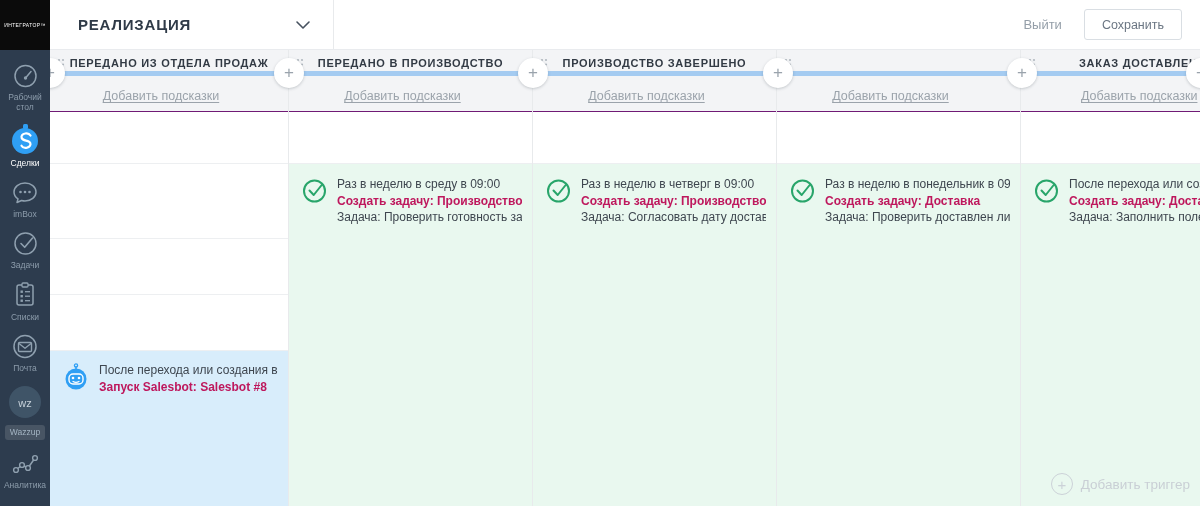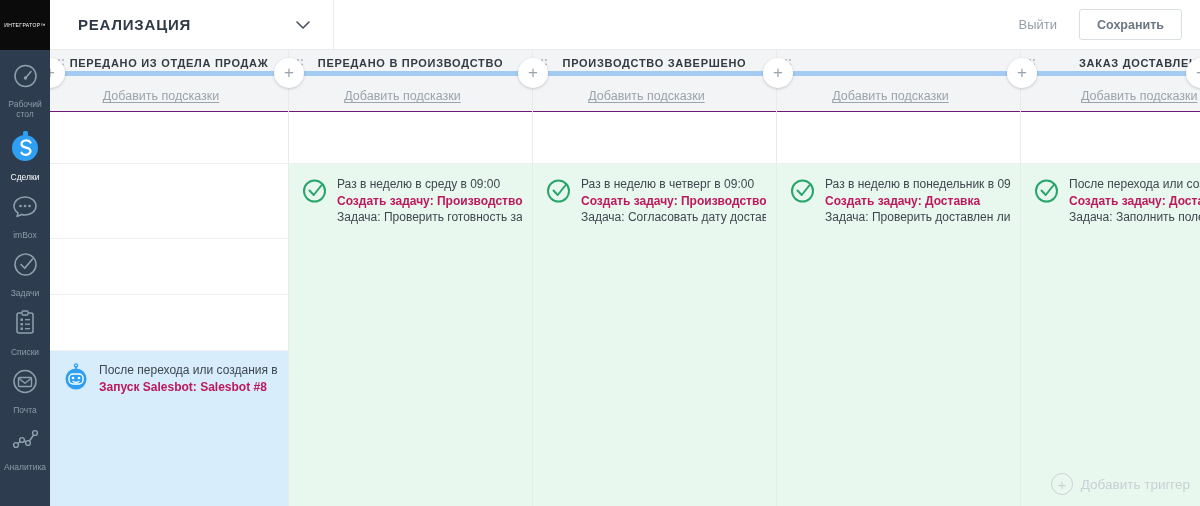--- a/index.html
+++ b/index.html
@@ -9,36 +9,36 @@
   
   .sidebar { position:absolute; left:0; top:0; width:50px; height:506px;
              background:#2d3c4e; z-index:30; }
   .logo { width:50px; height:50px; background:#0b0b0b; color:#fff;
           display:flex; align-items:center; justify-content:center;
           font-size:5px; letter-spacing:.4px; text-transform:uppercase; }
   .nav { display:flex; flex-direction:column; align-items:center; padding-top:12px; }
   .nav-item { display:flex; flex-direction:column; align-items:center;
               margin-bottom:11px; cursor:pointer; width:50px; }
   .nav-item svg { display:block; }
-  .nav-label { font-size:8.5px; color:#8c9cab; margin-top:10px; text-align:center;
+  .nav-label { font-size:8.5px; color:#8c9cab; margin-top:3px; text-align:center;
                line-height:1.2; }
   .nav-item.active .nav-label { color:#ffffff; }
   .nav-label.pill { background:rgba(255,255,255,.13); color:#a3b4c2;
                     padding:2px 5px; border-radius:3px; margin-top:5px; }
 
   
   .topbar { position:absolute; left:50px; top:0; right:0; height:50px; background:#fff;
             border-bottom:1px solid #e9ebee; display:flex; align-items:center; z-index:20; }
   .pipeline-select { width:284px; height:100%; display:flex; align-items:center;
                      padding:0 22px 0 28px; border-right:1px solid #e8eaec; cursor:pointer; }
   .pipeline-title { font-size:15px; font-weight:bold; color:#2f3a47; letter-spacing:.8px; flex:1; }
   .topbar-actions { margin-left:auto; display:flex; align-items:center; padding-right:18px; }
   .logout { font-size:13px; color:#949ea8; margin-right:22px; cursor:pointer;padding-left:9px; }
   .save-btn { height:31px; padding:0 17px; background:#fff; border:1px solid #d9dee3;
-              border-radius:3px; font-size:12.5px; font-weight:bold; color:#6b7683;
+              border-radius:3px; font-size:12.5px; font-weight:normal; color:#6b7683;
               cursor:pointer; font-family:inherit; }
 
   
   .board { position:absolute; left:50px; top:50px; right:0; bottom:0;
            overflow:hidden; display:flex; }
   .column { flex:0 0 244px; width:244px; border-right:1px solid #e8eaec; }
   .column.first { flex:0 0 239px; width:239px; }
   .col-header { position:relative; height:62px; background:#f3f4f6;
                 border-bottom:1px solid #701a75; }
   .col-title { position:absolute; top:7px; left:0; right:0; text-align:center;
@@ -148,20 +148,29 @@
       <span>
         <svg width="28" height="27" viewBox="0 0 28 27">
             <circle cx="14" cy="13.5" r="11" fill="none" stroke="#8fa0af" stroke-width="1.5"></circle>
             <rect x="7.5" y="9.5" width="13" height="9" rx="1" fill="none" stroke="#8fa0af" stroke-width="1.4"></rect>
             <path d="M8 10.5l6 4.7 6-4.7" fill="none" stroke="#8fa0af" stroke-width="1.4" stroke-linejoin="round"></path>
           </svg>
       </span>
       <span class="nav-label">Почта</span>
     </div>
 
+    <div class="nav-item">
+      <span>
+        <svg width="36" height="36" viewBox="0 0 36 36">
+            <circle cx="18" cy="18" r="16" fill="#3f5467"></circle>
+            <text x="18" y="22.5" text-anchor="middle" font-size="11" fill="#c6d1da" font-family="Liberation Sans, sans-serif">wz</text>
+          </svg>
+      </span>
+      <span class="nav-label pill">Wazzup</span>
+    </div>
 
     <div class="nav-item">
       <span>
         <svg width="28" height="26" viewBox="0 0 28 26">
             <path d="M5 19l6-5 6 3 7-10" fill="none" stroke="#8fa0af" stroke-width="1.5" stroke-linecap="round" stroke-linejoin="round"></path>
             <circle cx="5" cy="19" r="2.4" fill="#2d3c4e" stroke="#8fa0af" stroke-width="1.4"></circle>
             <circle cx="11" cy="14" r="2.4" fill="#2d3c4e" stroke="#8fa0af" stroke-width="1.4"></circle>
             <circle cx="17" cy="17" r="2.4" fill="#2d3c4e" stroke="#8fa0af" stroke-width="1.4"></circle>
             <circle cx="24" cy="7" r="2.4" fill="#2d3c4e" stroke="#8fa0af" stroke-width="1.4"></circle>
           </svg>

